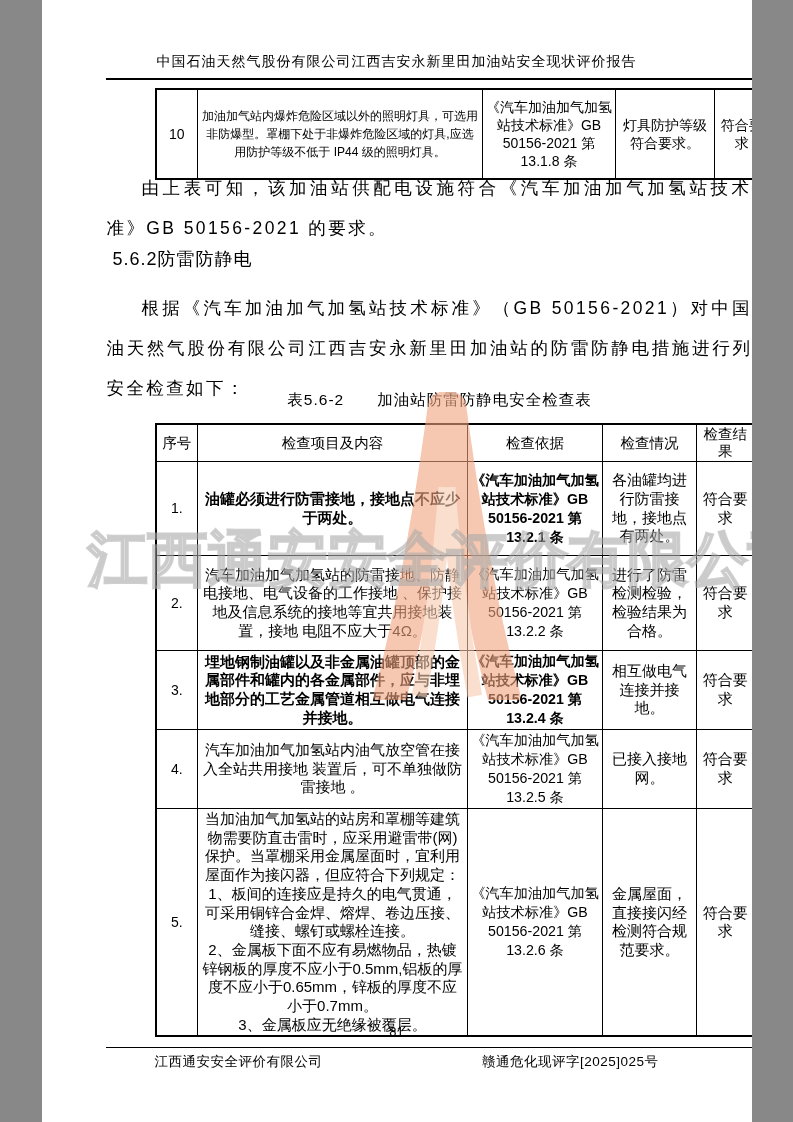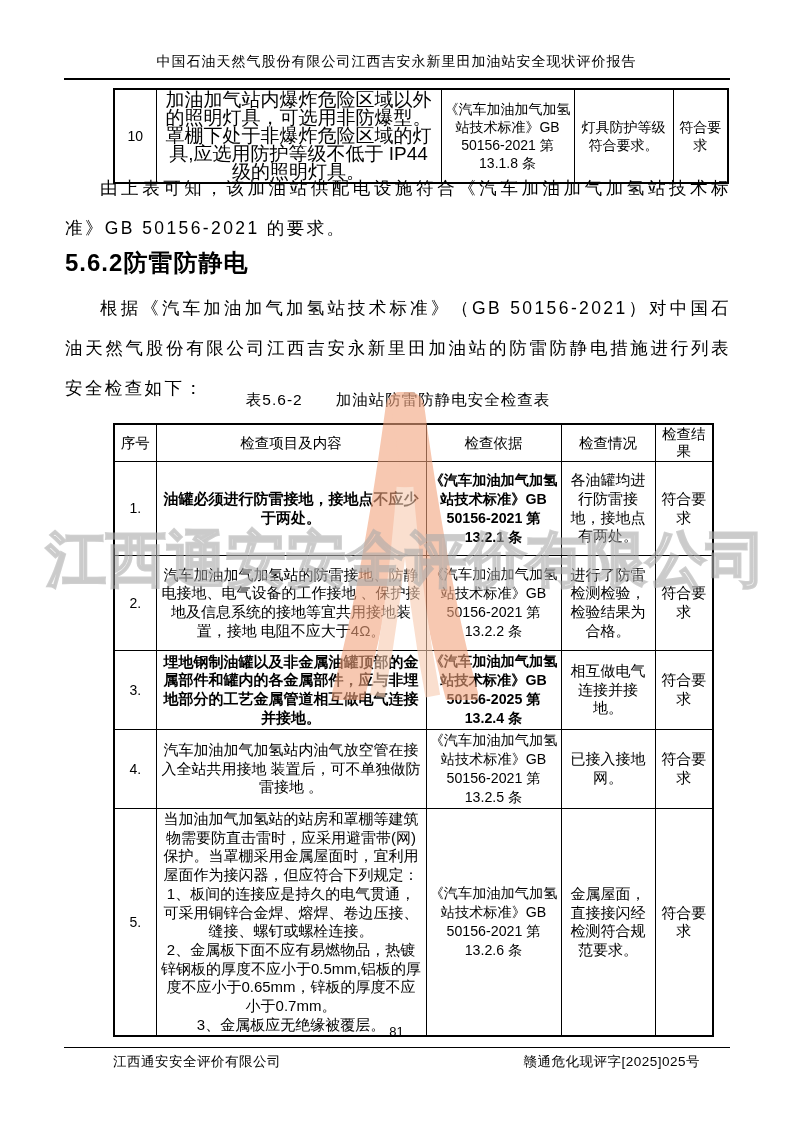--- a/index.html
+++ b/index.html
@@ -1,36 +1,36 @@
 <!DOCTYPE html>
 <html><head>
 <meta charset="utf-8">
 <style>
   html,body{margin:0;padding:0;background:#888;}
   .page{
-    position:relative;width:793px;height:1122px;margin:0 auto;background:#ffffff;
+    position:relative;width:710px;height:1122px;margin:0 auto;background:#ffffff;
     font-family:"Liberation Sans","DejaVu Sans",sans-serif;color:#000;overflow:hidden;
   }
   
   .header-title{position:absolute;top:53px;left:0;right:0;text-align:center;font-size:14px;letter-spacing:1px;}
   .header-line{position:absolute;top:78px;left:64px;width:666px;border-top:2px solid #000;height:0;}
   
   table{border-collapse:collapse;table-layout:fixed;}
   td,th{border:1px solid #000;vertical-align:middle;text-align:center;padding:1px 3px;font-weight:normal;box-sizing:border-box;}
   .cont-table{position:absolute;top:88px;left:113px;width:614px;border:2px solid #000;}
   .cont-table tr{height:90px;}
   .cont-table .col-no{width:42px;}  .cont-table .col-content{width:285px;}
   .cont-table .col-basis{width:133px;} .cont-table .col-situation{width:99px;}
   .cont-table .col-result{width:55px;}
   .cont-table td{font-size:14px;line-height:18px;}
-  .cont-table .cell-content{font-size:19px;margin-left:40px;}
+  .cont-table .cell-content{font-size:12px;margin-left:40px;}
   
   .p-body{position:absolute;left:65px;width:666px;font-size:17.5px;line-height:40px;letter-spacing:2.4px;text-align:justify;text-indent:2em;}
   .p1{top:150px;} .p2{top:270px;}
-  .sec-heading{position:absolute;top:247px;left:65px;font-size:24px;font-weight:bold;letter-spacing:1px;}
+  .sec-heading{position:absolute;top:247px;left:71px;font-size:18px;font-weight:normal;letter-spacing:1px;}
   .tbl-caption{position:absolute;top:390px;left:65px;width:666px;text-align:center;font-size:15.5px;letter-spacing:1px;}
   
   .main-table{position:absolute;top:423px;left:113px;width:599px;border:2px solid #000;}
   .main-table .col-no{width:42px;} .main-table .col-content{width:270px;}
   .main-table .col-basis{width:135px;} .main-table .col-situation{width:94px;}
   .main-table .col-result{width:58px;}
   .main-table thead tr{height:37px;padding-left:12px;}
   .main-table thead th{font-size:14.5px;line-height:17px;}
   .main-table td{font-size:15px;line-height:18.7px;margin-left:44px;}
   .main-table .cell-no{font-size:14px;}
@@ -115,21 +115,21 @@
         <tr>
           <td class="cell-no">2.</td>
           <td class="cell-content">汽车加油加气加氢站的防雷接地、防静电接地、电气设备的工作接地 、保护接地及信息系统的接地等宜共用接地装置，接地 电阻不应大于4Ω。</td>
           <td class="cell-basis">《汽车加油加气加氢站技术标准》GB 50156-2021 第 13.2.2 条</td>
           <td class="cell-situation">进行了防雷检测检验，检验结果为合格。</td>
           <td class="cell-result">符合要求</td>
         </tr>
         <tr>
           <td class="cell-no">3.</td>
           <td class="cell-content bold-cell">埋地钢制油罐以及非金属油罐顶部的金属部件和罐内的各金属部件，应与非埋地部分的工艺金属管道相互做电气连接并接地。</td>
-          <td class="cell-basis bold-cell">《汽车加油加气加氢站技术标准》GB 50156-2025 第 13.2.4 条</td>
+          <td class="cell-basis bold-cell">《汽车加油加气加氢站技术标准》GB 50156-2021 第 13.2.4 条</td>
           <td class="cell-situation">相互做电气连接并接地。</td>
           <td class="cell-result">符合要求</td>
         </tr>
         <tr>
           <td class="cell-no">4.</td>
           <td class="cell-content">汽车加油加气加氢站内油气放空管在接入全站共用接地 装置后，可不单独做防雷接地 。</td>
           <td class="cell-basis">《汽车加油加气加氢站技术标准》GB 50156-2021 第 13.2.5 条</td>
           <td class="cell-situation">已接入接地网。</td>
           <td class="cell-result">符合要求</td>
         </tr>

